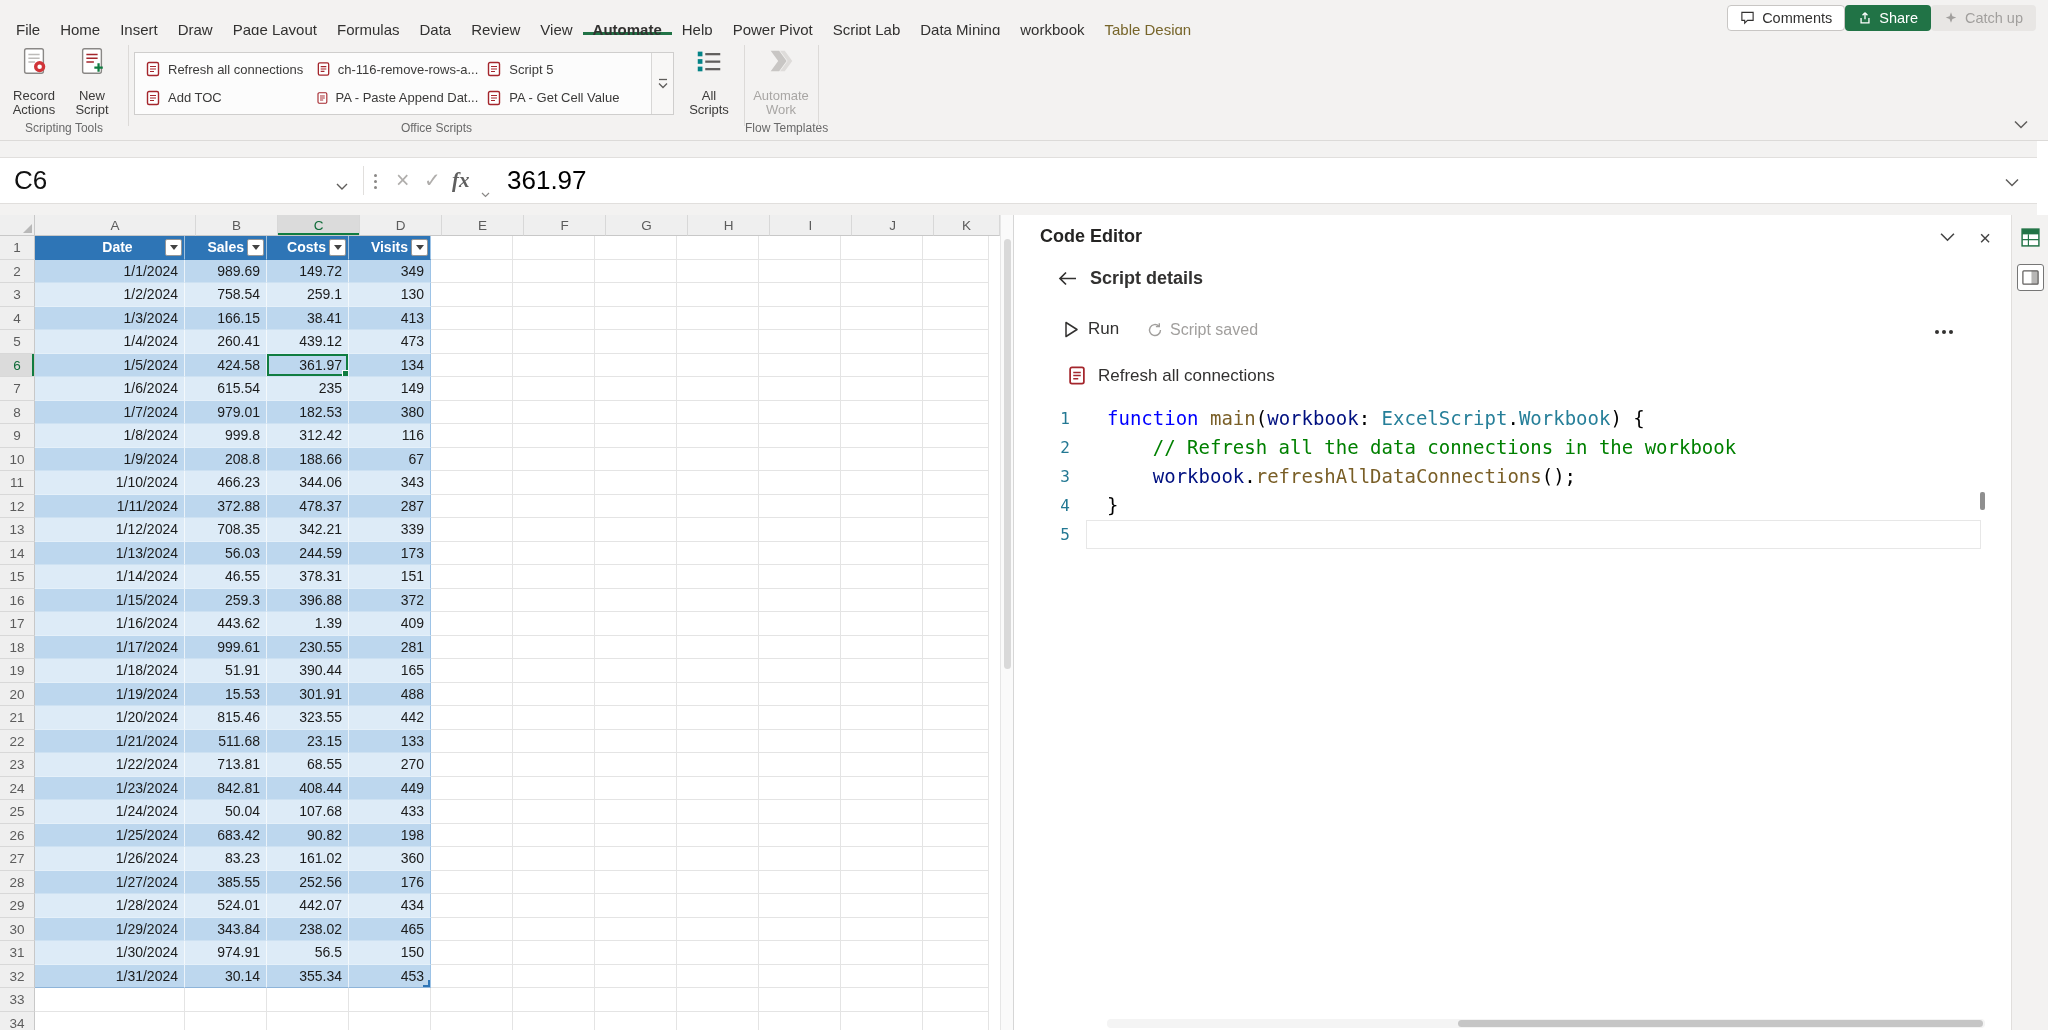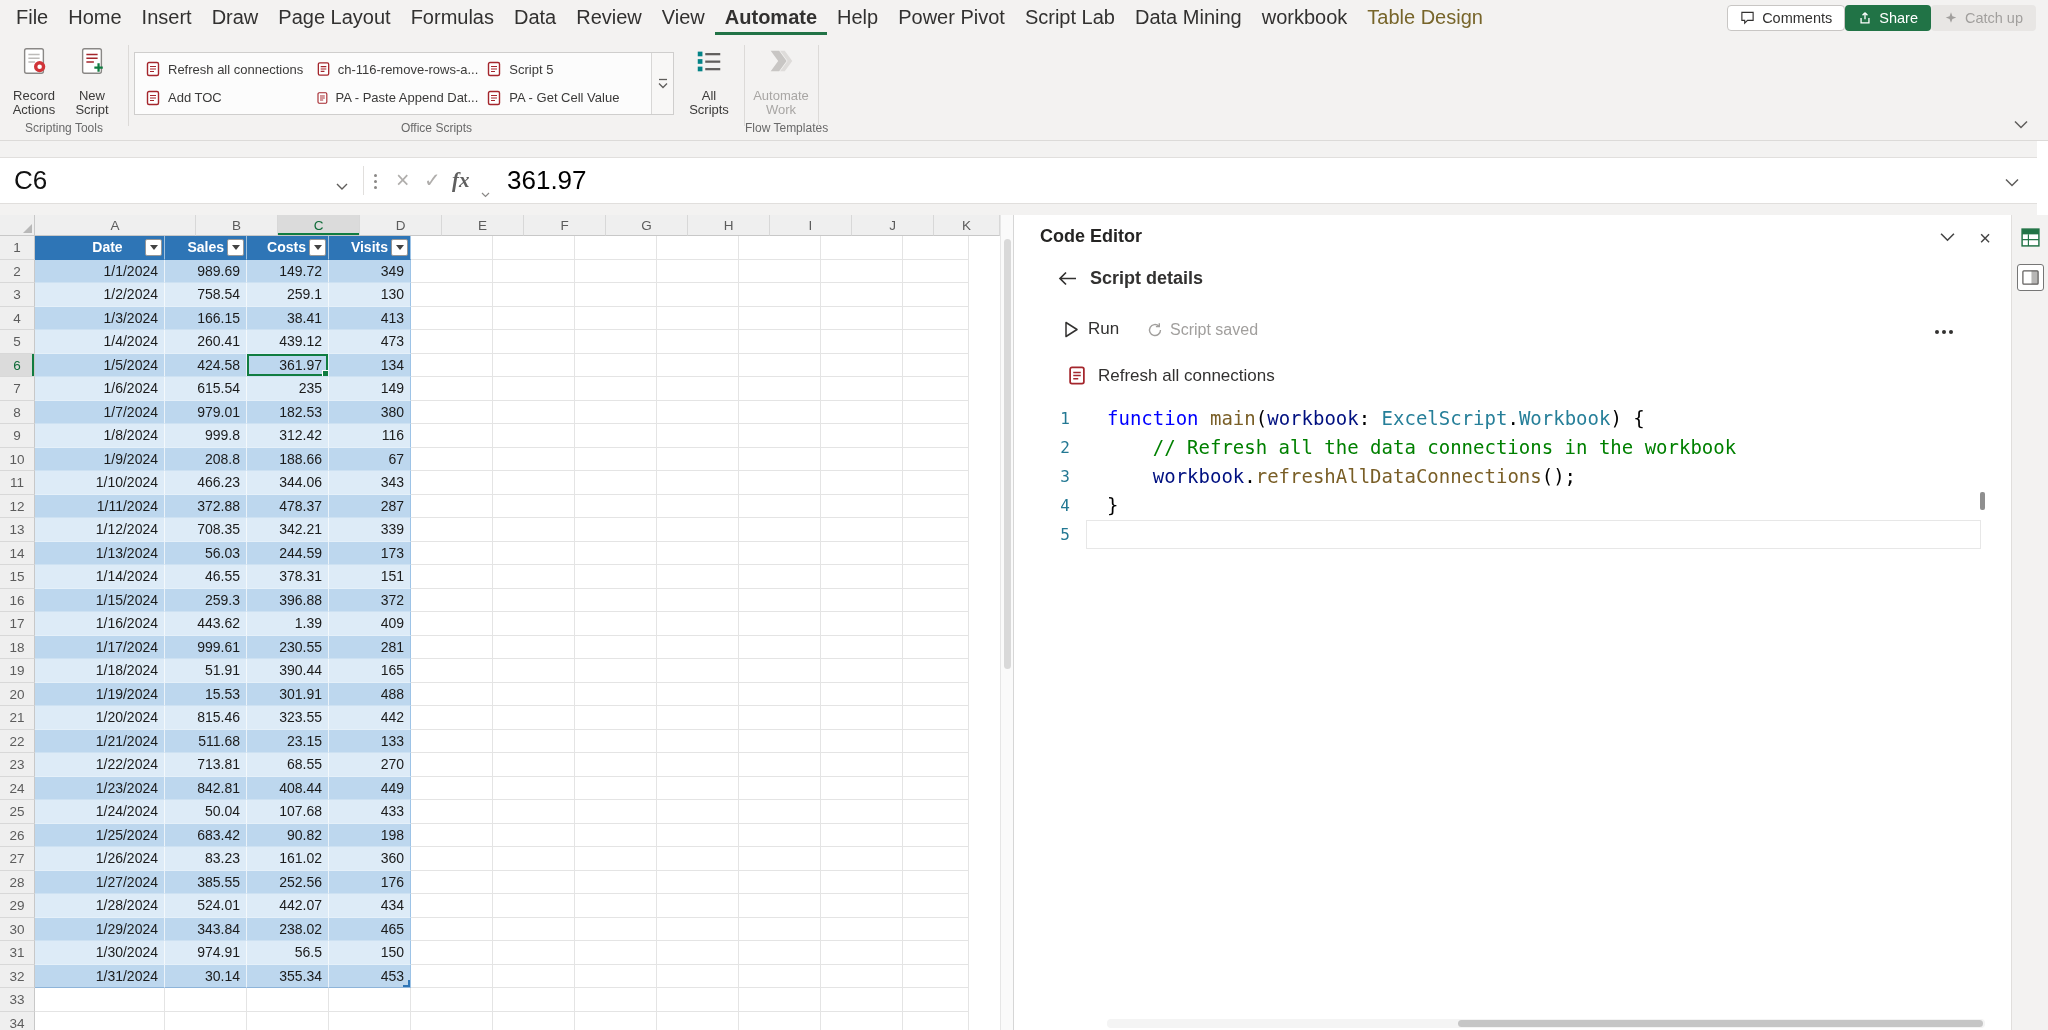--- a/index.html
+++ b/index.html
@@ -3,21 +3,21 @@
 <meta charset="utf-8">
 <style>
   *{box-sizing:border-box;margin:0;padding:0}
   html,body{width:2048px;height:1030px;overflow:hidden}
   body{font-family:"Liberation Sans","DejaVu Sans",sans-serif;background:#fff;color:#323130}
   .app{position:relative;width:2048px;height:1030px;overflow:hidden;background:#fff}
 
   
   .menubar{position:absolute;top:0;left:0;right:0;height:35px;background:#F3F2F1;display:flex;align-items:stretch;padding-left:6px}
   .menu-tabs{display:flex}
-  .menu-tab{padding:0 10px;line-height:35px;font-size:20px;color:#323130;white-space:nowrap}
+  .menu-tab{padding:12px 10px;line-height:35px;font-size:15px;color:#323130;white-space:nowrap}
   .menu-tab.active{font-weight:700;box-shadow:inset 0 -3px 0 #217346}
   .menu-tab.contextual{color:#77652A}
   .topbar-actions{margin-left:auto;display:flex;align-items:center;padding-right:12px}
   .tb-btn{height:26px;border-radius:4px;display:flex;align-items:center;gap:7px;padding:0 12px;font-size:14.5px;border:1px solid transparent;font-family:inherit}
   .btn-comments{background:#fff;border-color:#C8C6C4;color:#323130}
   .btn-share{background:#217346;color:#fff}
   .btn-catchup{background:#E8E6E4;color:#A19F9D}
 
   
   .ribbon{position:absolute;top:35px;left:0;right:0;height:106px;background:#F3F2F1;border-bottom:1px solid #DCDAD8}
@@ -57,21 +57,21 @@
   .col-hdr-row{display:flex;height:21px}
   .corner{width:35px;flex:0 0 35px;background:#EFEFEF;border-right:1px solid #C8C8C8;border-bottom:1px solid #C8C8C8;position:relative}
   .corner::after{content:"";position:absolute;right:2px;bottom:2px;border-left:9px solid transparent;border-bottom:9px solid #B8B8B8}
   .colhdr{height:21px;line-height:21px;text-align:center;background:#EFEFEF;border-right:1px solid #D8D8D8;border-bottom:1px solid #C8C8C8;font-size:13.5px;color:#5C5C5C;flex:0 0 auto;width:82px}
   .colhdr.c-A{width:161px}.colhdr.c-K{width:66px}
   .colhdr.selhdr{background:#DBDBDB;box-shadow:inset 0 -2px 0 #107C41;color:#0E6B38}
   .grow{display:flex;height:23.5px;font-size:14px}
   .rowhdr{width:35px;flex:0 0 35px;text-align:center;background:#EFEFEF;border-right:1px solid #C8C8C8;border-bottom:1px solid #D8D8D8;font-size:13.5px;color:#5C5C5C;line-height:23.5px}
   .rowhdr.selhdr-r{background:#DBDBDB;box-shadow:inset -2px 0 0 #107C41;color:#0E6B38}
   .cell{flex:0 0 auto;width:82px;line-height:22.5px;background:#fff;border-right:1px solid #E4E4E4;border-bottom:1px solid #E4E4E4;text-align:right;padding-right:6px;color:#1b1b1b;overflow:hidden;position:relative}
-  .cell.c-A{width:130px}.cell.c-K{width:66px}
+  .cell.c-A{width:150px}.cell.c-K{width:66px}
   .thdr{display:flex;align-items:center;background:#2E75B6;border-right:1px solid rgba(255,255,255,.55);border-bottom:1px solid #2E75B6;color:#fff;font-weight:700;padding-right:0}
   .thdr-label{flex:1;text-align:right;padding-right:22px}
   .thdr-first .thdr-label{text-align:center;padding-right:0;padding-left:16px}
   .filter-btn{position:absolute;right:2px;top:3px;width:17px;height:17px;background:#fff;border:1px solid #979797;border-radius:2px;display:flex;align-items:center;justify-content:center}
   .ftri{width:0;height:0;border-left:4px solid transparent;border-right:4px solid transparent;border-top:5px solid #424242}
   .tcell{border-right:1px solid rgba(255,255,255,.7);border-bottom:1px solid rgba(255,255,255,.25)}
   .bandA{background:#BDD7EE}.bandB{background:#DDEBF7}
   .tedge{border-right:1px solid #9DC3E6}
   .tbottom{border-bottom:1px solid #8EB4D9}
   .active-cell{box-shadow:inset 0 0 0 2px #107C41}

